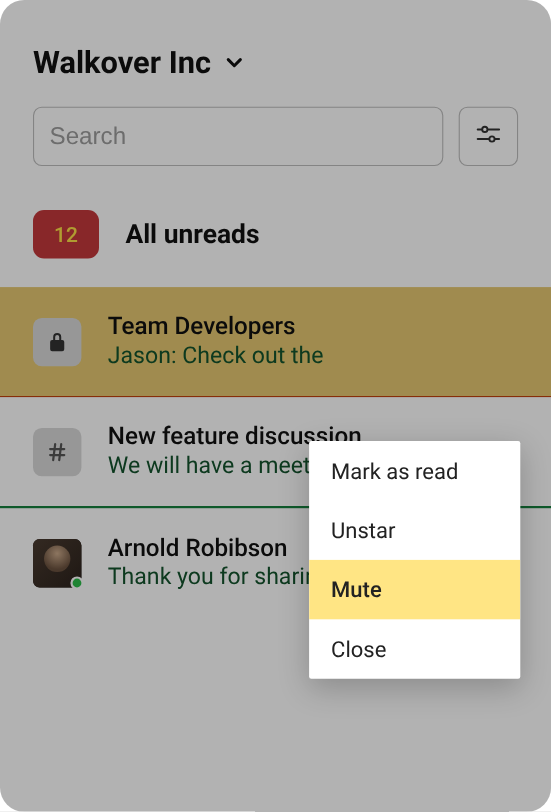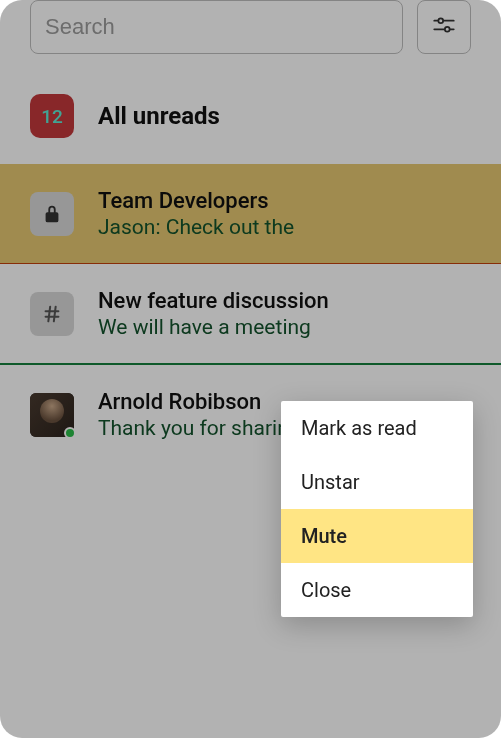--- a/index.html
+++ b/index.html
@@ -62,24 +62,24 @@
     align-items: center;
     justify-content: center;
   }
   .allunreads {
     display: flex;
     align-items: center;
     gap: 24px;
     padding: 14px 30px 26px 30px;
   }
   .badge {
-    width: 44px;
+    width: 60px;
     height: 44px;
     background: #c3383b;
-    color: #5eead4;
+    color: #fde047;
     border-radius: 10px;
     display: flex;
     align-items: center;
     justify-content: center;
     font-size: 19px;
     font-weight: 500;
   }
   .allunreads-label { font-size: 24px; font-weight: 700; color: #111; }
   .channel {
     display: flex;
@@ -156,20 +156,28 @@
     background: #ffe584;
     font-weight: 500;
   }
 </style>
 </head>
 <body>
 
 <div class="screen">
   <div class="content">
 
+    <div class="header">
+      <h1>Walkover Inc</h1>
+      <span class="chevron">
+        <svg width="22" height="22" viewBox="0 0 24 24" fill="none" stroke="#111" stroke-width="3" stroke-linecap="round" stroke-linejoin="round">
+            <polyline points="6 9 12 15 18 9"></polyline>
+          </svg>
+      </span>
+    </div>
 
     <div class="search-row">
       <input class="search-input" type="text" placeholder="Search" style="">
       <div class="filter-btn">
         <span>
           <svg width="26" height="26" viewBox="0 0 24 24" fill="none" stroke="#333" stroke-width="1.6" stroke-linecap="round">
             <line x1="3" y1="8" x2="21" y2="8"></line>
             <circle cx="9" cy="8" r="2.2" fill="#fff"></circle>
             <line x1="3" y1="16" x2="21" y2="16"></line>
             <circle cx="15" cy="16" r="2.2" fill="#fff"></circle>

